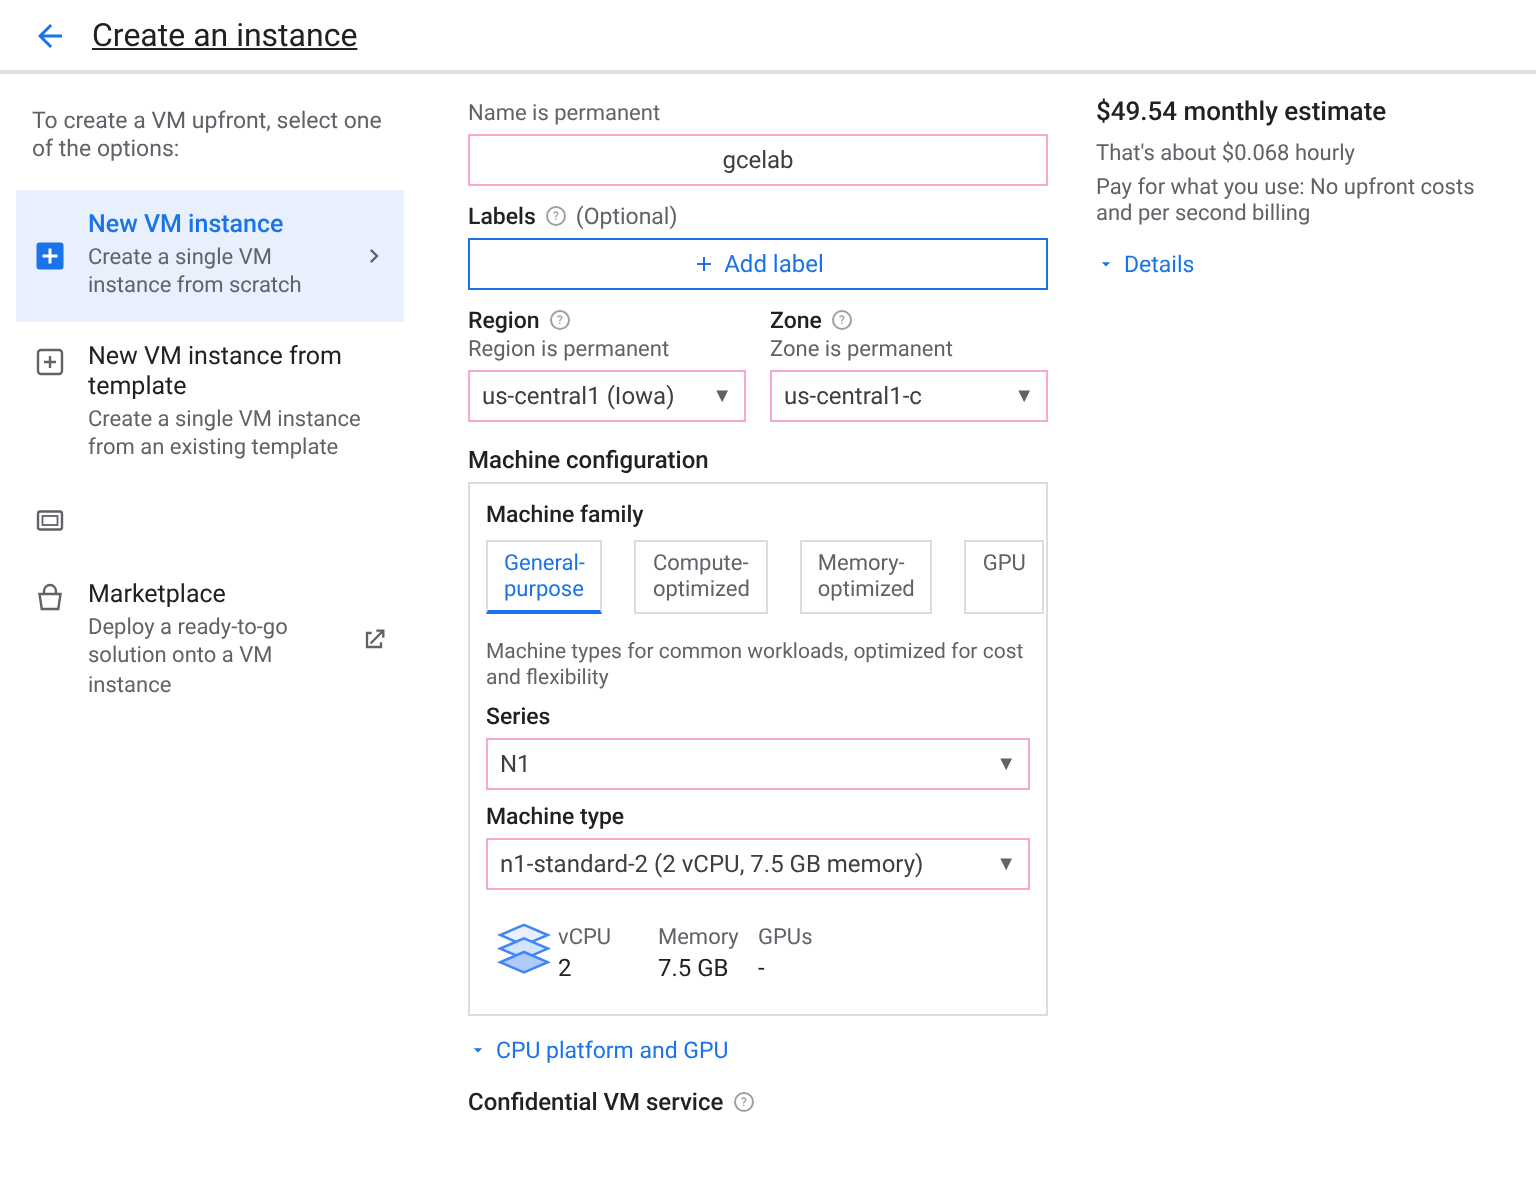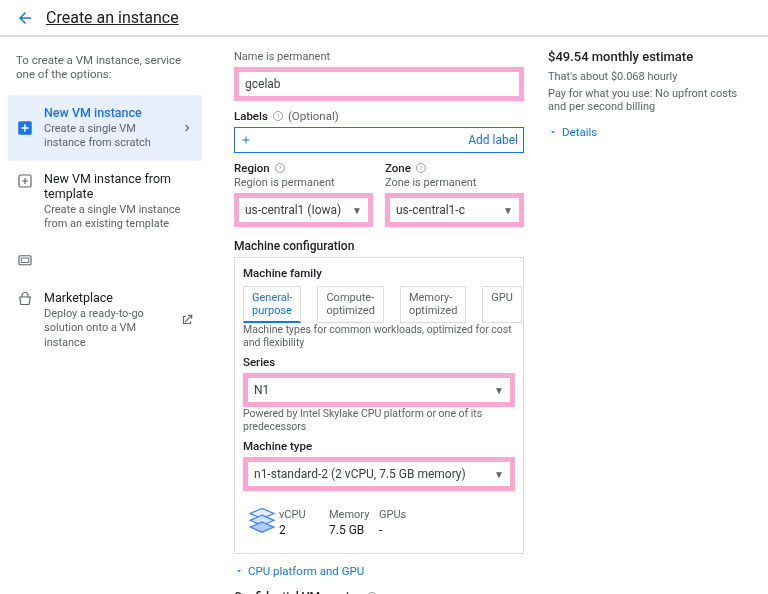--- a/index.html
+++ b/index.html
@@ -18,32 +18,32 @@
 .side-item.active .side-title { color: #1a73e8; font-weight: 500; }
 .side-sub { font-size: 11px; color: #5f6368; margin-top: 2px; line-height: 1.3; }
 .side-chev { color: #5f6368; margin-left: 6px; align-self: center; }
 .side-ext { color: #5f6368; margin-left: 6px; align-self: center; }
 .main { flex: 1; display: flex; padding: 12px 20px 24px 24px; }
 .form-col { width: 290px; }
 .cost-col { margin-left: 24px; width: 200px; }
 .label { font-size: 11.5px; color: #202124; font-weight: 500; display: flex; align-items: center; gap: 4px; }
 .help-ico { width: 12px; height: 12px; color: #9aa0a6; display: inline-flex; }
 .hint { font-size: 11px; color: #5f6368; margin-top: 1px; }
-.input, .select { width: 100%; border: 5px solid #f9a8d4; padding: 5px 6px; font-size: 12px; color: #3c4043; background: #fff; margin-top: 4px; }
+.input, .select { width: 100%; border: 1px solid #f9a8d4; padding: 5px 6px; font-size: 12px; color: #3c4043; background: #fff; margin-top: 4px; text-align: center; }
 .select { display:flex; justify-content:space-between; align-items:center; cursor:pointer; }
 .caret { color:#5f6368; font-size:10px; }
-.btn-link { width:100%; border:1px solid #1a73e8; color:#1a73e8; background:#fff; padding:5px; font-size:12px; cursor:pointer; display:flex; justify-content:space-between; align-items:center; gap:4px; margin-top:4px; }
+.btn-link { width:100%; border:1px solid #1a73e8; color:#1a73e8; background:#fff; padding:5px; font-size:12px; cursor:pointer; display:flex; justify-content:center; align-items:center; gap:4px; margin-top:4px; }
 .row2 { display:flex; gap:12px; margin-top:8px; }
 .row2 > div { flex:1; }
 .section-title { font-size:12px; font-weight:500; color:#202124; margin-top:12px; margin-bottom:4px; display:flex; align-items:center; gap:4px; }
 .panel { border:1px solid #dadce0; padding:8px; }
 .tabs { display:flex; gap:17px; }
 .tab { border:1px solid #dadce0; padding:4px 8px; font-size:11px; color:#5f6368; cursor:pointer; margin-right:-1px; }
 .tab.active { color:#1a73e8; border-bottom:2px solid #1a73e8; position:relative; z-index:1; }
-.subhint { font-size:10.5px; color:#5f6368; margin-top:0; }
+.subhint { font-size:10.5px; color:#5f6368; margin-top:12px; }
 .mt6 { margin-top:6px; }
 .spec-row { display:flex; align-items:center; margin-top:10px; padding:4px 2px 6px 2px; }
 .spec-ico { width:34px; height:34px; flex:none; }
 .spec-col { font-size:11px; color:#5f6368; min-width:50px; }
 .spec-val { font-size:12px; color:#202124; margin-top:2px; }
 .expand-link { color:#1a73e8; font-size:11.5px; margin-top:10px; display:flex; align-items:center; gap:4px; cursor:pointer; }
 .cost-title { font-size:13px; font-weight:500; color:#202124; }
 .cost-sub { font-size:11px; color:#5f6368; margin-top:6px; }
 svg { display:block; }
 </style>
@@ -54,21 +54,21 @@
   <span class="back-icon">
     <svg width="18" height="18" viewBox="0 0 24 24">
         <path fill="currentColor" d="M20 11H7.8l5.6-5.6L12 4l-8 8 8 8 1.4-1.4L7.8 13H20z"></path>
       </svg>
   </span>
   <span class="page-title">Create an instance</span>
 </div>
 
 <div class="layout">
   <div class="sidebar">
-    <div class="sidebar-intro">To create a VM instance, service one of the options:</div>
+    <div class="sidebar-intro">To create a VM upfront, select one of the options:</div>
 
     <div class="side-item active">
       <span class="side-ico">
         <svg viewBox="0 0 24 24" width="18" height="18">
             <rect x="3" y="3" width="18" height="18" rx="2" fill="#1a73e8"></rect>
             <path d="M12 7v10M7 12h10" stroke="#fff" stroke-width="2"></path>
           </svg>
       </span>
       <span class="side-body">
         <div class="side-title">New VM instance</div>
@@ -187,21 +187,20 @@
           <div class="tab">Memory-optimized</div>
           <div class="tab">GPU</div>
         </div>
         <div class="subhint">Machine types for common workloads, optimized for cost and flexibility</div>
 
         <div class="label mt6">Series</div>
         <div class="select">
             <span>N1</span>
             <span class="caret">▼</span>
           </div>
-        <div class="subhint">Powered by Intel Skylake CPU platform or one of its predecessors</div>
 
         <div class="label mt6">Machine type</div>
         <div class="select">
             <span>n1-standard-2 (2 vCPU, 7.5 GB memory)</span>
             <span class="caret">▼</span>
           </div>
 
         <div class="spec-row">
           <span class="spec-ico">
             <svg viewBox="0 0 40 40" width="34" height="34">

